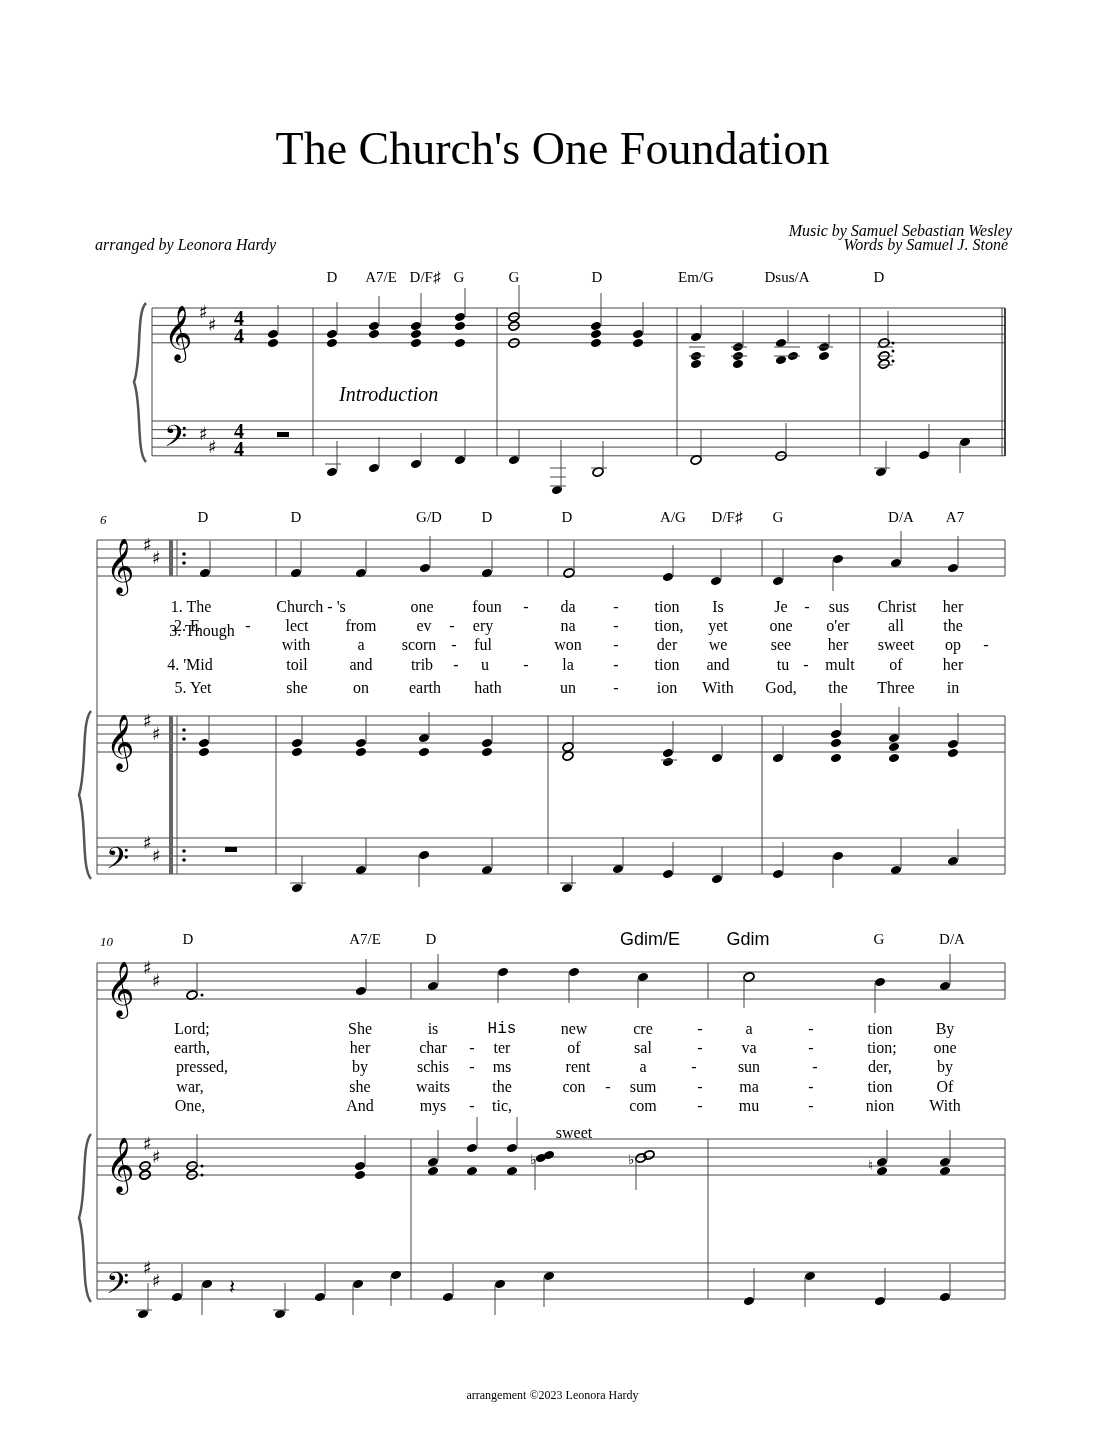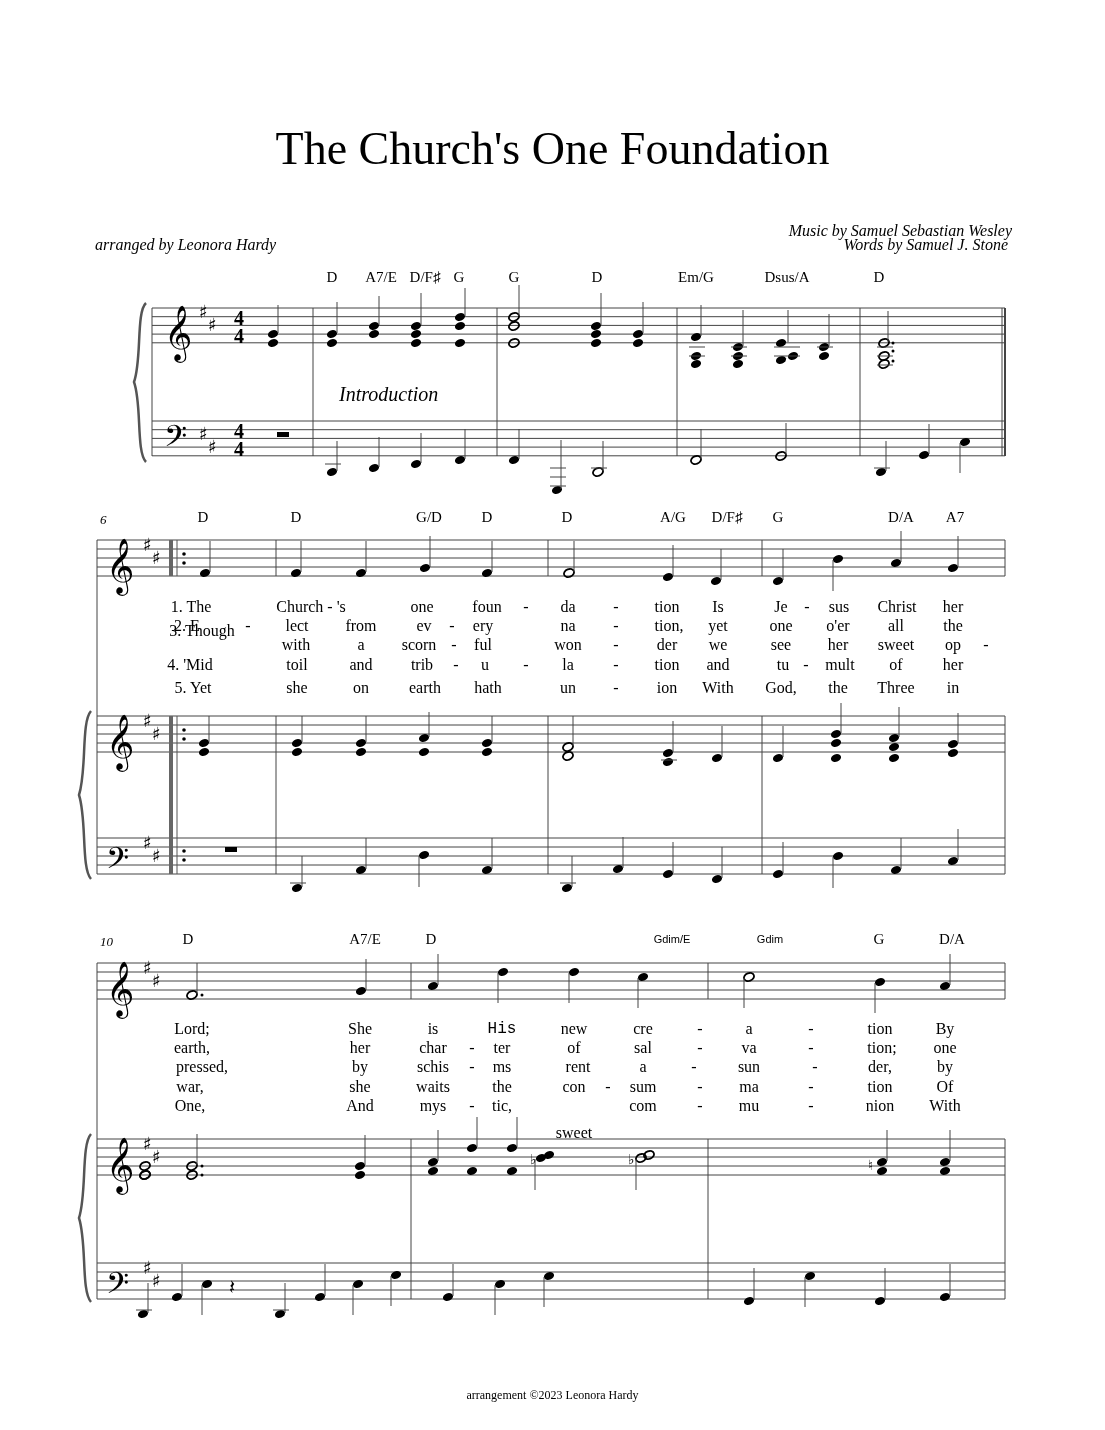--- a/index.html
+++ b/index.html
@@ -2,21 +2,21 @@
 <html><head>
 <meta charset="utf-8">
 <style>
   html, body { margin:0; padding:0; background:#ffffff; }
   body { width:1105px; height:1430px; position:relative; overflow:hidden;
          font-family:"Liberation Serif","DejaVu Serif",serif; color:#000; }
   .abs { position:absolute; white-space:nowrap; }
   .title { top:122px; left:0; width:1105px; text-align:center; font-size:46px; line-height:54px; }
   .credit { font-style:italic; font-size:16px; }
   .chord { font-size:15px; line-height:16px; transform:translateX(-50%); }
-  .chord-sans { font-family:"Liberation Sans","DejaVu Sans",sans-serif; font-size:11px;margin-left:22px; }
+  .chord-sans { font-family:"Liberation Sans","DejaVu Sans",sans-serif; font-size:18px; }
   .lyric { font-size:16px; line-height:18px; transform:translateX(-50%); }
   .measure-num { font-style:italic; font-size:13px; }
   .intro { font-style:italic; font-size:20px; }
   .footer { font-size:12px; top:1388px; left:0; width:1105px; text-align:center; }
   svg.score { position:absolute; left:0; top:0; }
 </style>
 </head>
 <body>
 
 <div class="abs title">The Church's One Foundation</div>

